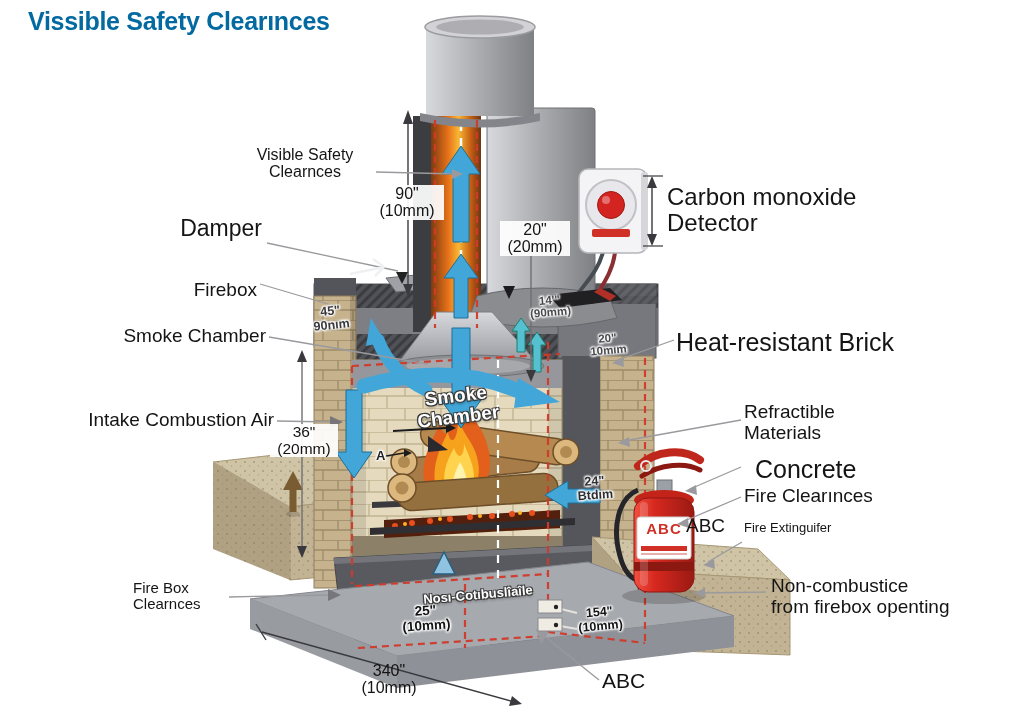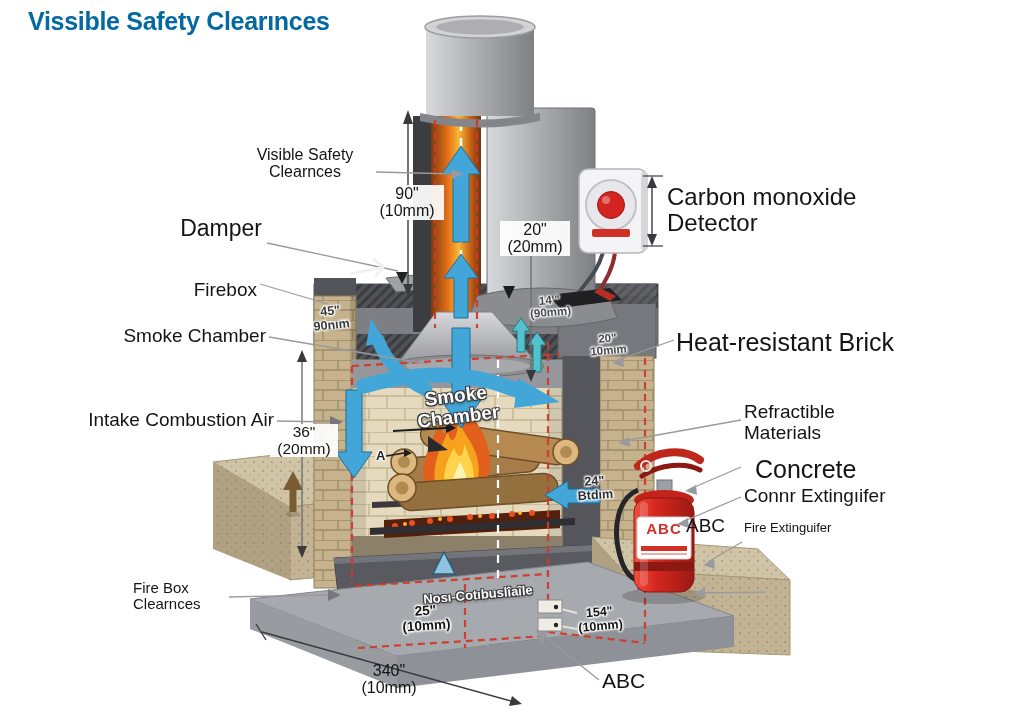--- a/index.html
+++ b/index.html
@@ -388,19 +388,21 @@
 <div class="lbl c" style="left:348px;top:662px;width:82px;font-size:16px;">340"
 (10mm)</div>
 <div class="lbl" style="left:602px;top:670px;font-size:21px;">ABC</div>
 
 <div class="lbl" style="left:667px;top:184px;font-size:24px;">Carbon monoxide
 Detector</div>
 <div class="lbl" style="left:676px;top:329px;font-size:25px;">Heat-resistant Brick</div>
 <div class="lbl" style="left:744px;top:402px;font-size:19px;">Refractible
 Materials</div>
 <div class="lbl" style="left:744px;top:456px;font-size:25px;margin-left:11px;">Concrete</div>
-<div class="lbl" style="left:744px;top:486px;font-size:19px;">Connr Extingıifer</div>
+<div class="lbl" style="left:744px;top:486px;font-size:19px;">Fire Clearınces</div>
 <div class="lbl" style="left:686px;top:516px;font-size:19px;">ABC</div>
 <div class="lbl" style="left:744px;top:521px;font-size:13px;">Fire Extinguifer</div>
+<div class="lbl" style="left:771px;top:576px;font-size:19px;">Non-combustice
+from firebox openting</div>
 
 <div class="lbl c b" style="left:637px;top:521px;width:54px;font-size:15px;color:#d03026;letter-spacing:1px;">ABC</div>
 
 </div>
 
 </body></html>

